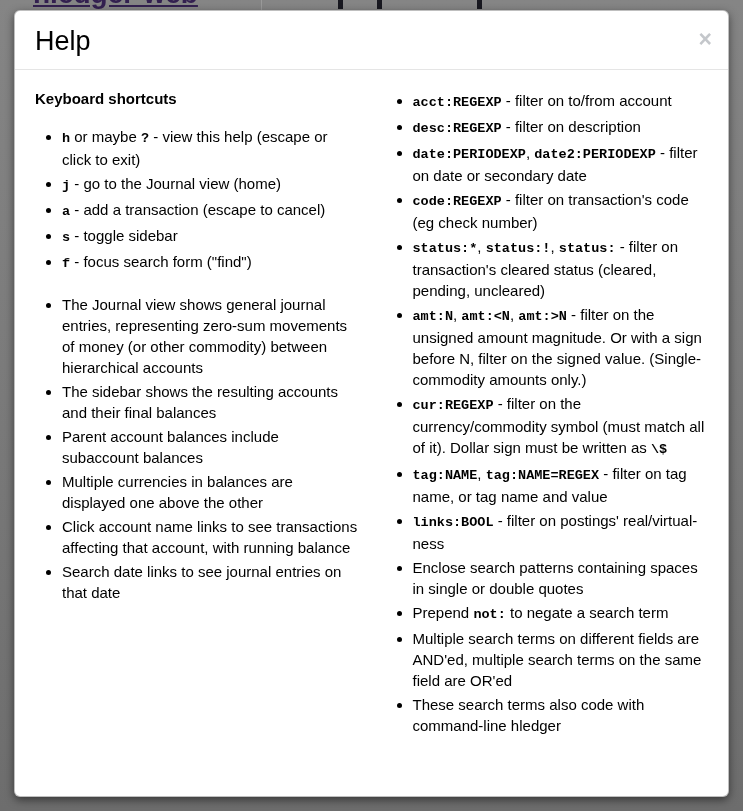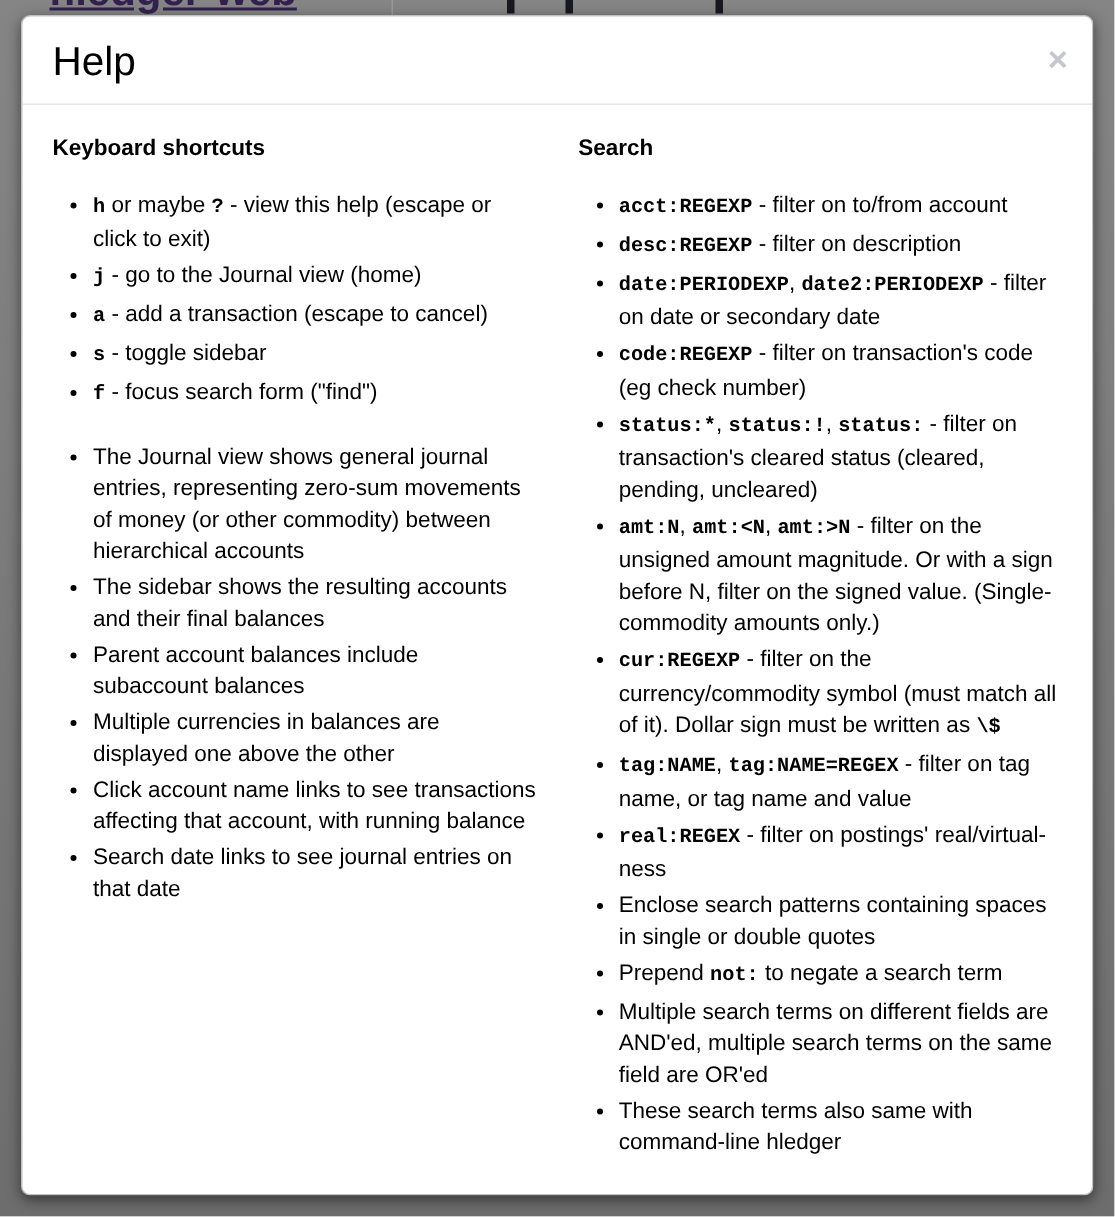--- a/index.html
+++ b/index.html
@@ -92,33 +92,32 @@
           <ul class="help-list">
             <li>The Journal view shows general journal entries, representing zero-sum movements of money (or other commodity) between hierarchical accounts</li>
             <li>The sidebar shows the resulting accounts and their final balances</li>
             <li>Parent account balances include subaccount balances</li>
             <li>Multiple currencies in balances are displayed one above the other</li>
             <li>Click account name links to see transactions affecting that account, with running balance</li>
             <li>Search date links to see journal entries on that date</li>
           </ul>
         </div>
       <div class="col">
-          <div class="section-heading">Search</div>
           <ul class="help-list">
             <li><code>acct:REGEXP</code> - filter on to/from account</li>
             <li><code>desc:REGEXP</code> - filter on description</li>
             <li><code>date:PERIODEXP</code>, <code>date2:PERIODEXP</code> - filter on date or secondary date</li>
             <li><code>code:REGEXP</code> - filter on transaction's code (eg check number)</li>
             <li><code>status:*</code>, <code>status:!</code>, <code>status:</code> - filter on transaction's cleared status (cleared, pending, uncleared)</li>
             <li><code>amt:N</code>, <code>amt:&lt;N</code>, <code>amt:&gt;N</code> - filter on the unsigned amount magnitude. Or with a sign before N, filter on the signed value. (Single-commodity amounts only.)</li>
             <li><code>cur:REGEXP</code> - filter on the currency/commodity symbol (must match all of it). Dollar sign must be written as <code>\$</code></li>
             <li><code>tag:NAME</code>, <code>tag:NAME=REGEX</code> - filter on tag name, or tag name and value</li>
-            <li><code>real:REGEX</code> - filter on postings' real/virtual-ness</li>
+            <li><code>links:BOOL</code> - filter on postings' real/virtual-ness</li>
             <li>Enclose search patterns containing spaces in single or double quotes</li>
             <li>Prepend <code>not:</code> to negate a search term</li>
             <li>Multiple search terms on different fields are AND'ed, multiple search terms on the same field are OR'ed</li>
-            <li>These search terms also same with command-line hledger</li>
+            <li>These search terms also code with command-line hledger</li>
           </ul>
         </div>
     </div>
   </div>
 
 </div>
 
 </body></html>

